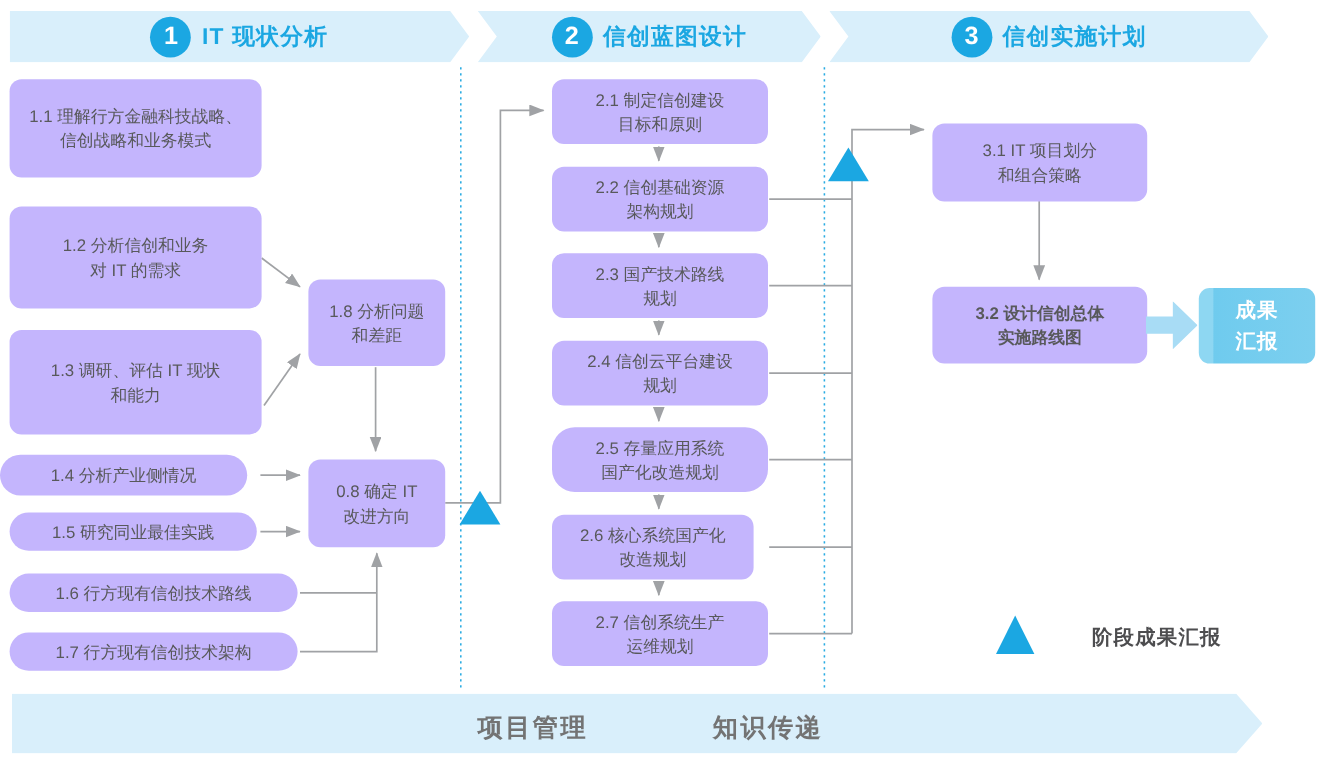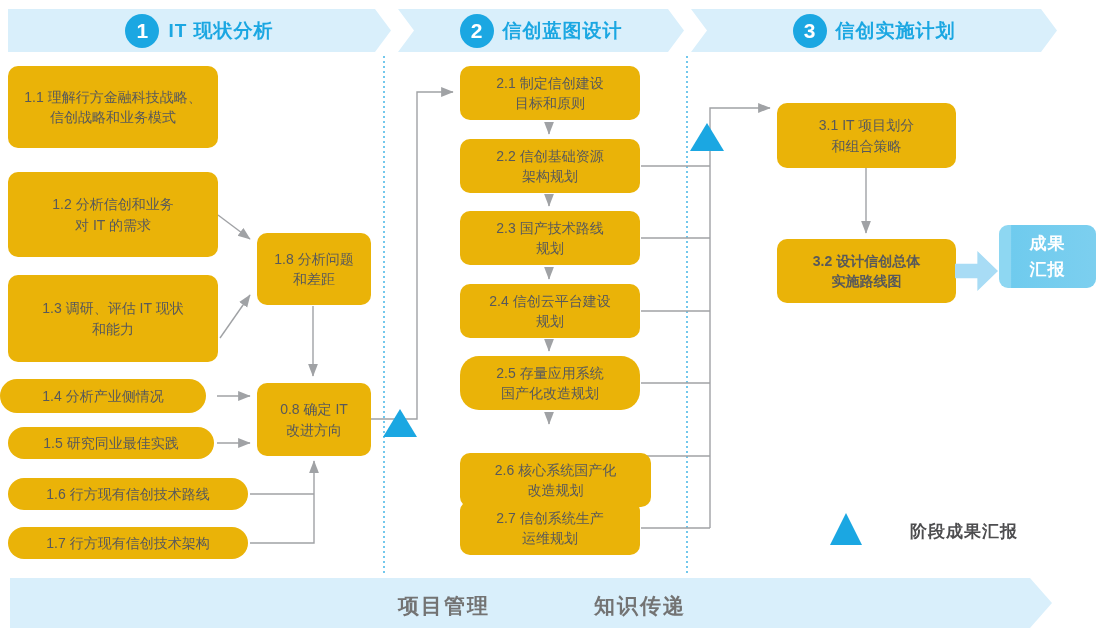--- a/index.html
+++ b/index.html
@@ -20,30 +20,30 @@
   .band-start { clip-path:polygon(0 0, calc(100% - 16px) 0, 100% 50%, calc(100% - 16px) 100%, 0 100%); }
   .band-mid   { clip-path:polygon(0 0, calc(100% - 16px) 0, 100% 50%, calc(100% - 16px) 100%, 0 100%, 16px 50%); }
   .num {
     width:34px; height:34px; border-radius:50%; background:#1BA7E2; color:#ffffff;
     display:flex; align-items:center; justify-content:center;
     font-size:21px; font-weight:bold; flex:0 0 auto; letter-spacing:0;
   }
 
   
   .box {
-    position:absolute; background:#eab308; border-radius:10px;
+    position:absolute; background:#c4b5fd; border-radius:10px;
     display:flex; align-items:center; justify-content:center; text-align:center;
     color:#58595B; font-size:14px; line-height:1.45; white-space:pre-line;
     padding:2px 4px;
   }
   .pill { border-radius:17px; }
 
   
   .result-box {
-    position:absolute; left:999px; top:225px; width:97px; height:63px;
+    position:absolute; left:999px; top:240px; width:97px; height:63px;
     border-radius:9px;
     background:linear-gradient(90deg,#8ED7F2 0%,#8ED7F2 12%,#6FCBEE 13%,#7CCFEF 100%);
     color:#ffffff; font-size:17px; font-weight:bold; line-height:1.5;
     display:flex; align-items:center; justify-content:center; text-align:center;
     white-space:pre-line; letter-spacing:1px;
   }
   .fat-arrow {
     position:absolute; left:955px; top:251px; width:43px; height:40px;
     background:#A8DCF5;
     clip-path:polygon(0 32%, 52% 32%, 52% 0, 100% 50%, 52% 100%, 52% 68%, 0 68%);
@@ -150,21 +150,21 @@
   <div class="box" style="left:460px; top:66px;  width:180px; height:54px;">2.1 制定信创建设
 目标和原则</div>
   <div class="box" style="left:460px; top:139px; width:180px; height:54px;">2.2 信创基础资源
 架构规划</div>
   <div class="box" style="left:460px; top:211px; width:180px; height:54px;">2.3 国产技术路线
 规划</div>
   <div class="box" style="left:460px; top:284px; width:180px; height:54px;">2.4 信创云平台建设
 规划</div>
   <div class="box" style="left:460px; top:356px; width:180px; height:54px;border-radius:19px;">2.5 存量应用系统
 国产化改造规划</div>
-  <div class="box" style="left:460px; top:453px; width:191px; height:54px;">2.6 核心系统国产化
+  <div class="box" style="left:460px; top:429px; width:168px; height:54px;">2.6 核心系统国产化
 改造规划</div>
   <div class="box" style="left:460px; top:501px; width:180px; height:54px;">2.7 信创系统生产
 运维规划</div>
 
   <div class="box" style="left:777px; top:76px;  width:179px; height:65px;margin-top:27px;">3.1 IT 项目划分
 和组合策略</div>
   <div class="box" style="left:777px; top:239px; width:179px; height:64px;font-weight:bold;">3.2 设计信创总体
 实施路线图</div>
 
   <div class="fat-arrow"></div>

